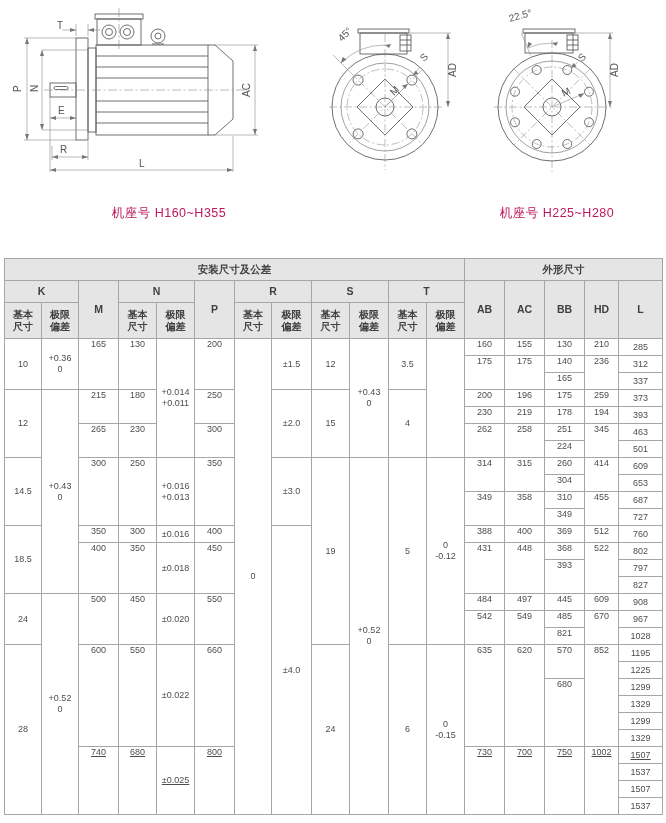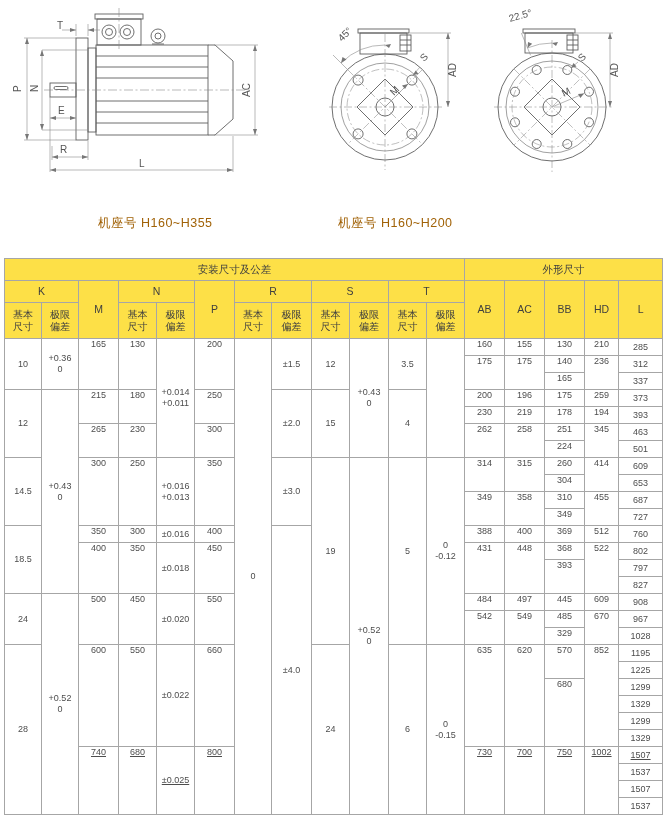--- a/index.html
+++ b/index.html
@@ -1,30 +1,30 @@
 <!DOCTYPE html>
 <html><head>
 <meta charset="utf-8">
 <style>
   html,body{margin:0;padding:0;background:#ffffff;}
   .page{position:relative;width:666px;height:823px;background:#ffffff;overflow:hidden;
         font-family:"Liberation Sans",sans-serif;}
   .figures{position:absolute;left:0;top:0;width:666px;height:255px;}
   .figures svg{position:absolute;top:0;}
   svg text{font-family:"Liberation Sans",sans-serif;fill:#555;font-size:10px;}
-  .caption{position:absolute;top:215px;font-size:12.5px;color:#a16207;text-align:left;letter-spacing:.5px;}
+  .caption{position:absolute;top:205px;font-size:12.5px;color:#be185d;text-align:center;letter-spacing:.5px;}
   .cap1{left:98px;width:142px;}
   .cap2{left:338px;width:134px;}
   .cap3{left:490px;width:134px;}
 
   table.dims{position:absolute;left:4px;top:258px;width:658px;border-collapse:collapse;
              table-layout:fixed;font-size:9px;color:#4d4d4d;}
   table.dims th,table.dims td{border:1px solid #a6a6a6;text-align:center;padding:0;line-height:1.18;}
   table.dims{border:1px solid #8c8c8c;}
-  table.dims thead th{background:#fde047;font-weight:normal;color:#3f3f3f;}
+  table.dims thead th{background:#e5e5e5;font-weight:bold;color:#3f3f3f;}
   .hrow-a th{height:21px;font-size:10.5px;}
   .hrow-b th{height:21px;font-size:10.5px;}
   .hrow-c th{height:35px;font-size:10px;line-height:1.25;}
   table.dims thead{border-bottom:1px solid #8c8c8c;}
   td.vtop{vertical-align:top;padding-top:1px;}
   td.vmid{vertical-align:middle;}
 </style>
 </head>
 <body>
 
@@ -205,21 +205,21 @@
         <path d="M72,43 l6,-1 l-2,4 z"></path>
           <path d="M47.5,47.9 l0.5,-6 l4.2,1.8 z"></path>
       </g>
       <text transform="rotate(-16 30 22)" x="30" y="22">22.5°</text>
       <text transform="rotate(-28 84 97)" x="84" y="97">M</text>
       <text transform="rotate(-45 102 62)" x="102" y="62">S</text>
       <text transform="rotate(-90 138 70)" x="138" y="70" text-anchor="middle">AD</text>
     </svg>
 
     <div class="caption cap1">机座号 H160~H355</div>
-    <div class="caption cap2">机座号 H160~H200</div>
+    <div class="caption cap3">机座号 H225~H280</div>
   </div>
 
   <table class="dims" id="dims-table">
     <colgroup>
       <col style="width:37px">
         <col style="width:37px">
         <col style="width:40px">
       <col style="width:38px">
         <col style="width:38px">
         <col style="width:40px">
@@ -680,21 +680,21 @@
           </td>
           <td rowspan="2" class="vtop">
             <div>670</div>
           </td>
           <td class="vmid">
             <div>967</div>
           </td>
         </tr>
         <tr style="height: 17px;">
           <td class="vtop">
-            <div>329</div>
+            <div>821</div>
           </td>
           <td class="vmid">
             <div>1028</div>
           </td>
         </tr>
         <tr style="height: 17px;">
           <td rowspan="10" class="vmid">
             <div>28</div>
           </td>
           <td rowspan="6" class="vtop">

